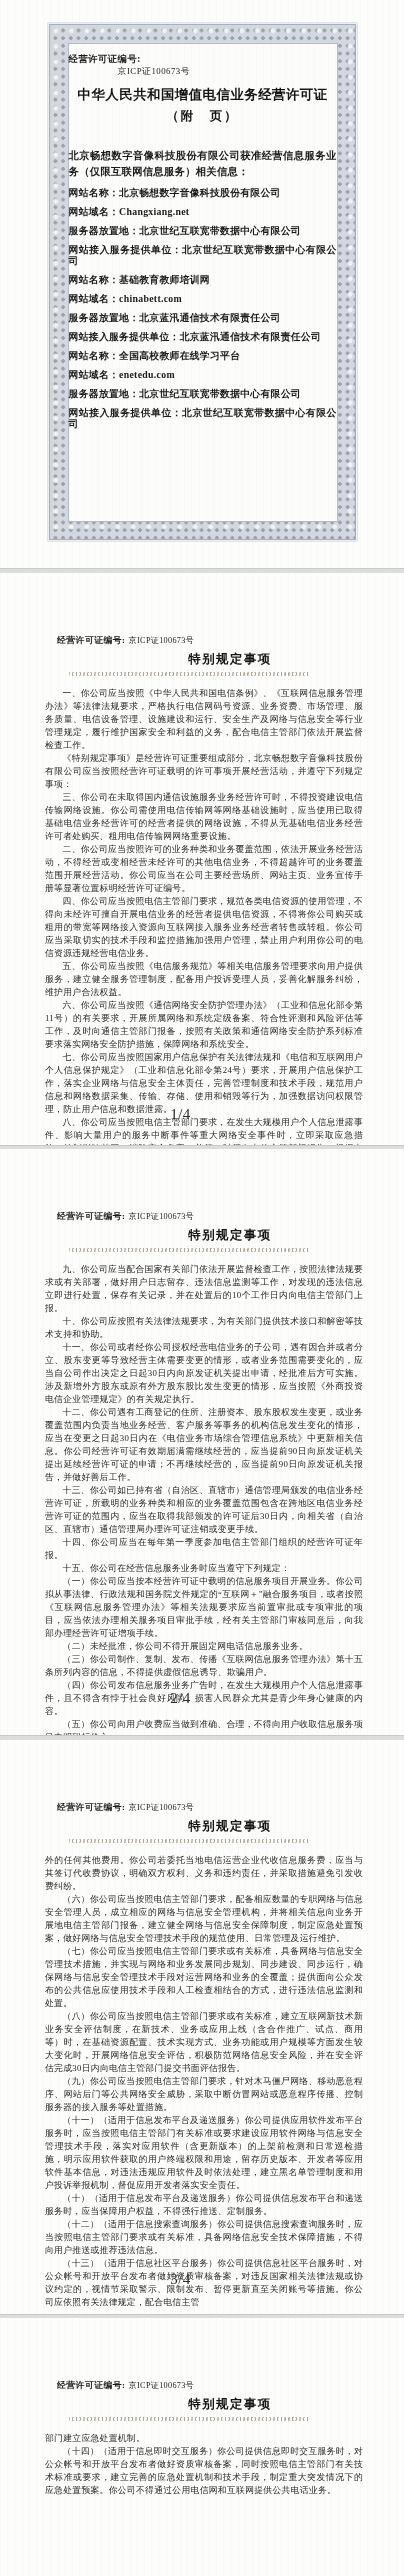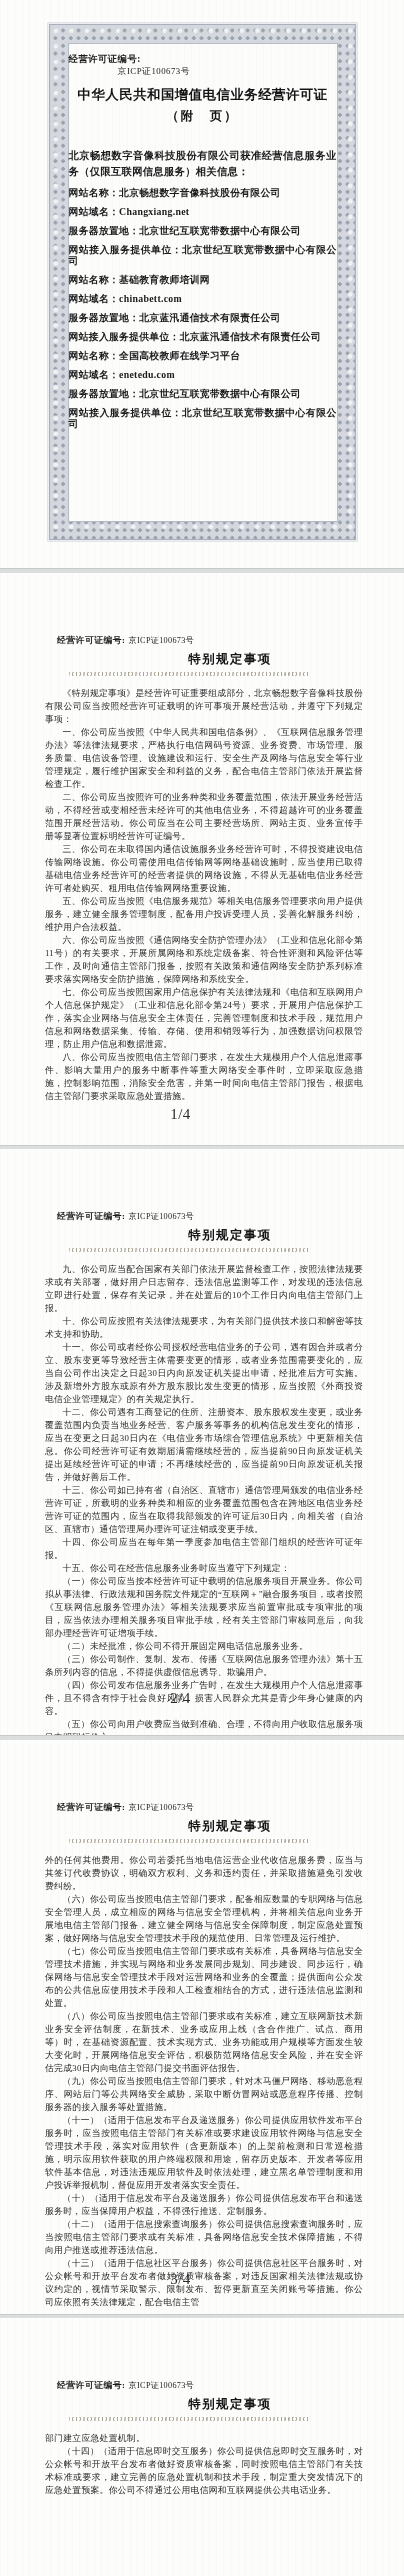--- a/index.html
+++ b/index.html
@@ -150,24 +150,25 @@
 
 <div class="sep"></div>
 
 <div class="page page2">
   <div class="prov-head">
     <span class="lbl">经营许可证编号:</span><span class="num">京ICP证100673号</span>
   </div>
   <h2 class="prov-title">特别规定事项</h2>
   <div class="wavy"></div>
   <div class="prov-body">
+      <p>一、你公司应当按照《中华人民共和国电信条例》、《互联网信息服务管理办法》等法律法规要求，严格执行电信网码号资源、业务资费、市场管理、服务质量、电信设备管理、设施建设和运行、安全生产及网络与信息安全等行业管理规定，履行维护国家安全和利益的义务，配合电信主管部门依法开展监督检查工作。</p>
       <p>《特别规定事项》是经营许可证重要组成部分，北京畅想数字音像科技股份有限公司应当按照经营许可证载明的许可事项开展经营活动，并遵守下列规定事项：</p>
-      <p>一、你公司应当按照《中华人民共和国电信条例》、《互联网信息服务管理办法》等法律法规要求，严格执行电信网码号资源、业务资费、市场管理、服务质量、电信设备管理、设施建设和运行、安全生产及网络与信息安全等行业管理规定，履行维护国家安全和利益的义务，配合电信主管部门依法开展监督检查工作。</p>
+      <p>三、你公司在未取得国内通信设施服务业务经营许可时，不得投资建设电信传输网络设施。你公司需使用电信传输网等网络基础设施时，应当使用已取得基础电信业务经营许可的经营者提供的网络设施，不得从无基础电信业务经营许可者处购买、租用电信传输网网络重要设施。</p>
       <p>二、你公司应当按照许可的业务种类和业务覆盖范围，依法开展业务经营活动，不得经营或变相经营未经许可的其他电信业务，不得超越许可的业务覆盖范围开展经营活动。你公司应当在公司主要经营场所、网站主页、业务宣传手册等显著位置标明经营许可证编号。</p>
-      <p>三、你公司在未取得国内通信设施服务业务经营许可时，不得投资建设电信传输网络设施。你公司需使用电信传输网等网络基础设施时，应当使用已取得基础电信业务经营许可的经营者提供的网络设施，不得从无基础电信业务经营许可者处购买、租用电信传输网网络重要设施。</p>
+      <p>四、你公司应当按照电信主管部门要求，规范各类电信资源的使用管理，不得向未经许可擅自开展电信业务的经营者提供电信资源，不得将你公司购买或租用的带宽等网络接入资源向互联网接入服务业务经营者转售或转租。你公司应当采取切实的技术手段和监控措施加强用户管理，禁止用户利用你公司的电信资源违规经营电信业务。</p>
       <p>五、你公司应当按照《电信服务规范》等相关电信服务管理要求向用户提供服务，建立健全服务管理制度，配备用户投诉受理人员，妥善化解服务纠纷，维护用户合法权益。</p>
       <p>六、你公司应当按照《通信网络安全防护管理办法》（工业和信息化部令第11号）的有关要求，开展所属网络和系统定级备案、符合性评测和风险评估等工作，及时向通信主管部门报备，按照有关政策和通信网络安全防护系列标准要求落实网络安全防护措施，保障网络和系统安全。</p>
       <p>七、你公司应当按照国家用户信息保护有关法律法规和《电信和互联网用户个人信息保护规定》（工业和信息化部令第24号）要求，开展用户信息保护工作，落实企业网络与信息安全主体责任，完善管理制度和技术手段，规范用户信息和网络数据采集、传输、存储、使用和销毁等行为，加强数据访问权限管理，防止用户信息和数据泄露。</p>
       <p>八、你公司应当按照电信主管部门要求，在发生大规模用户个人信息泄露事件、影响大量用户的服务中断事件等重大网络安全事件时，立即采取应急措施，控制影响范围，消除安全危害，并第一时间向电信主管部门报告，根据电信主管部门要求采取应急处置措施。</p>
     </div>
   <div class="page-num">1/4</div>
 </div>
 
 <div class="sep"></div>
 

